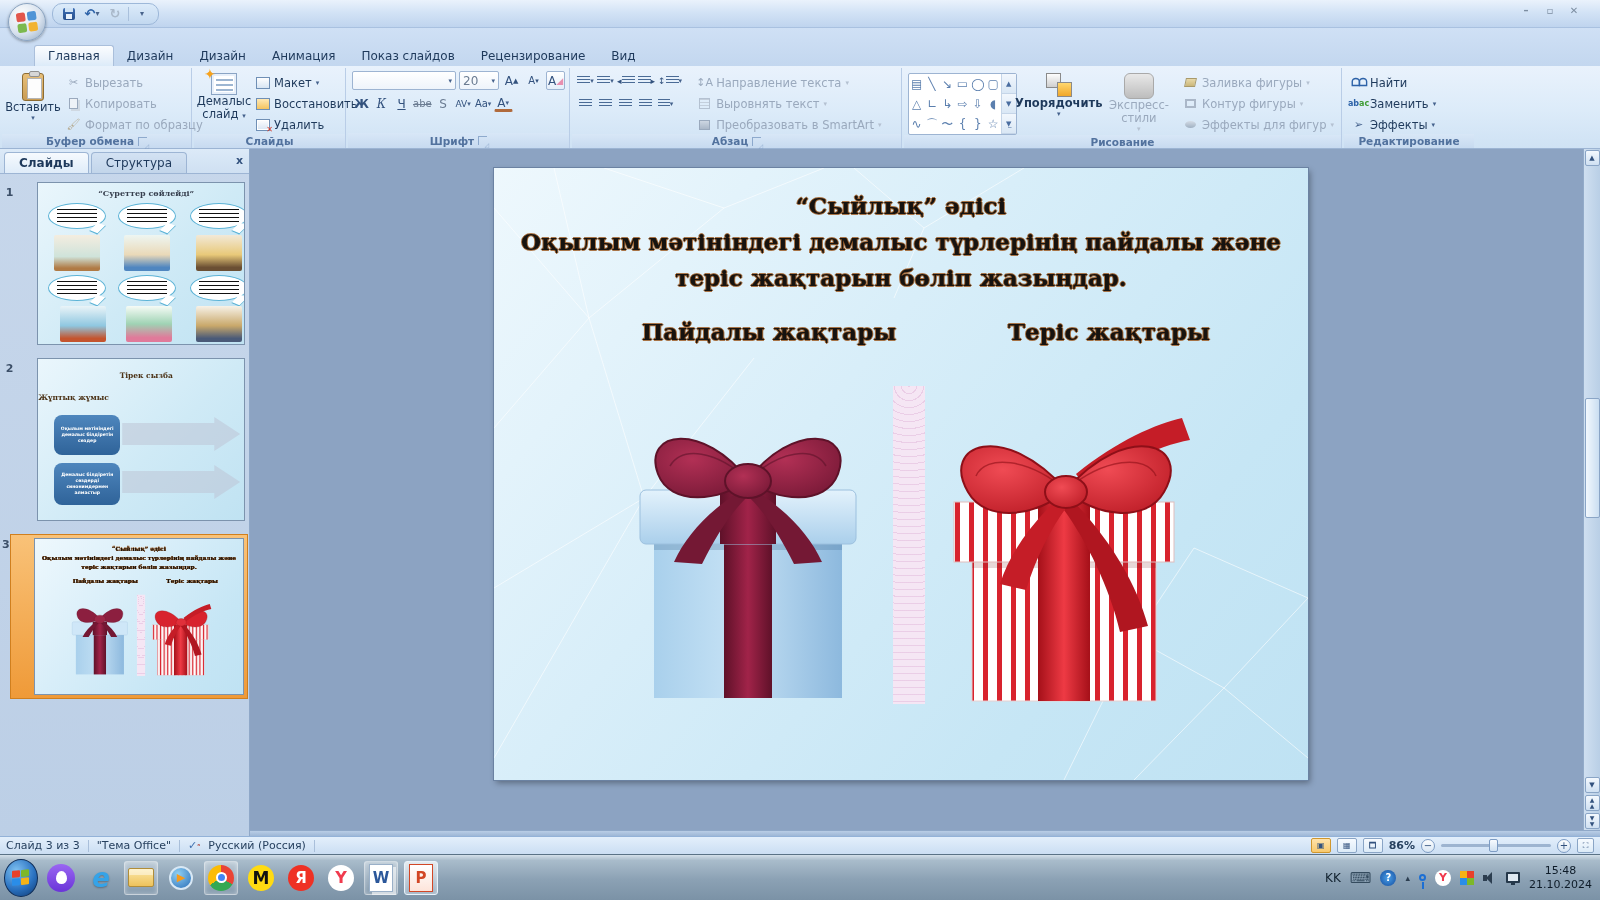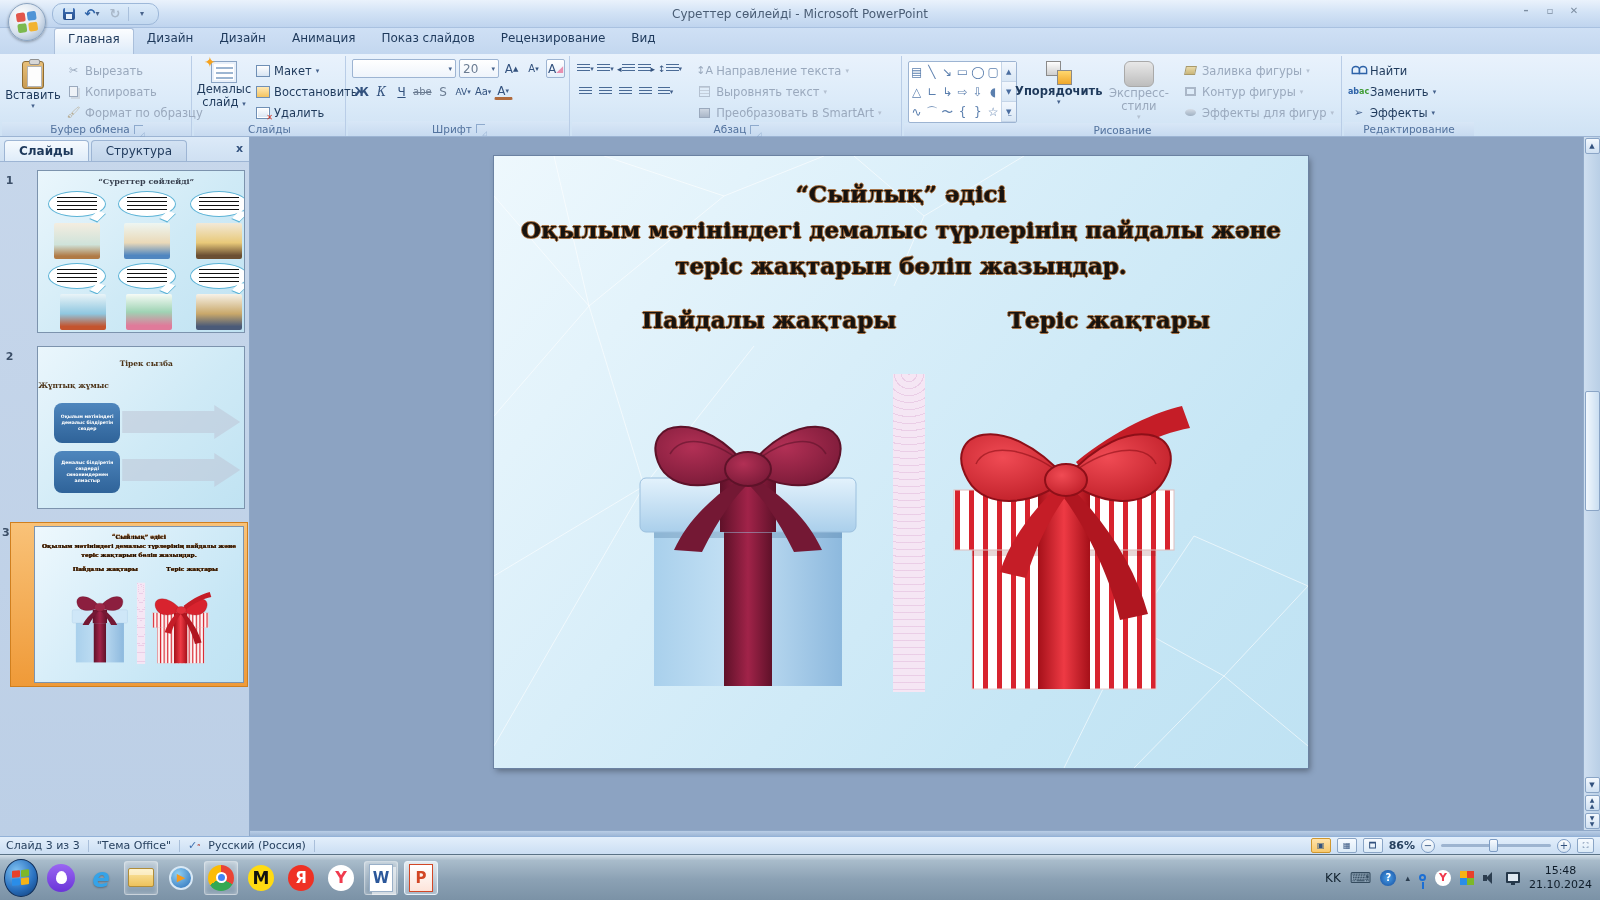--- a/index.html
+++ b/index.html
@@ -25,33 +25,33 @@
   .undo-g { color:#2d62a8; font-weight:bold; font-size:13px; }
   .redo-g { color:#a9b8c9; font-weight:bold; font-size:13px; }
   .qat-sep { width:1px; height:14px; background:#a9c0dc; }
   .qat-dd { font-size:8px; color:#49648c; }
   .title-text { position:absolute; left:0; right:0; text-align:center; font-size:12px; color:#4a5d75; }
   .win-controls { position:absolute; right:18px; top:4px; display:flex; gap:8px; z-index:5; }
   .win-controls .wbtn { width:16px; height:13px; display:flex; align-items:center; justify-content:center;
     color:#7c8da1; font-size:10px; font-weight:bold; }
 
   
-  .ribbon-tabs { height:26px; background:linear-gradient(#cfe0f5,#c3d7ef); display:flex; 
-    padding-left:54px; flex:none; }
+  .ribbon-tabs { height:38px; background:linear-gradient(#cfe0f5,#c3d7ef); display:flex; align-items:flex-end;
+    padding-left:34px; flex:none; }
   .rtab { padding:3px 13px 3px; font-size:12px; color:#1e395b; border-radius:3px 3px 0 0; }
   .rtab.active { background:linear-gradient(#fbfdff,#eaf2fb 60%,#dcebf9); border:1px solid #aabfdb; border-bottom:none;
     font-weight:normal; }
 
   
   .ribbon { height:83px; background:linear-gradient(#e9f2fc,#dcebf9 55%,#cfe2f4); border-bottom:1px solid #9cb4d3;
     display:flex; padding:2px 2px 0 2px; gap:2px; flex:none; }
   .rgroup { border-right:1px solid #b9cde7; display:flex; flex-direction:column; position:relative; flex:none; }
   .rgroup-body { flex:1; display:flex; padding:3px 4px 0 4px; gap:3px; }
   .rgroup-label { height:15px; text-align:center; font-size:10.5px; color:#52729e;
-    background:linear-gradient(#d8e7f7,#c7daf0); display:flex; align-items:center; justify-content:center; gap:4px; }
+    background:linear-gradient(#d8e7f7,#c7daf0); display:flex; align-items:center; justify-content:center; gap:4px;font-weight:bold; }
   .dlg { width:9px; height:9px; border-left:1px solid #7d9cc4; border-top:1px solid #7d9cc4; position:relative; opacity:.8; }
   .dlg:after { content:"◿"; position:absolute; right:-2px; bottom:-3px; font-size:6px; color:#7d9cc4; }
   .bigbtn { width:54px; display:flex; flex-direction:column; align-items:center; justify-content:flex-start;
     padding-top:2px; border-radius:3px; font-size:11.5px; text-align:center; line-height:1.15; }
   .smallrows { display:flex; flex-direction:column; justify-content:flex-start; gap:2px; padding-top:2px; }
   .srow { display:flex; align-items:center; gap:4px; height:19px; padding:0 3px; border-radius:2px; font-size:11.5px; white-space:nowrap; }
   .disabled { color:#9aa9bd; }
   .ico { width:15px; height:15px; flex:none; display:flex; align-items:center; justify-content:center; font-size:11px; }
   .clipboard-ico { width:22px; height:28px; background:linear-gradient(#e8c07a,#c99b52); border:1px solid #8d6c33; border-radius:3px; position:relative; }
   .clipboard-ico:before { content:""; position:absolute; left:4px; top:4px; width:13px; height:19px; background:#fdfdfd; border:1px solid #b4b4b4; }
@@ -224,21 +224,20 @@
           <span class="qat-dd">▾</span>
         </div>
       <div class="qbtn">
           <span class="redo-g">↻</span>
         </div>
       <span class="qat-sep"></span>
       <div class="qbtn">
           <span class="qat-dd">▾</span>
         </div>
     </div>
-    <div class="title-text">Суреттер сөйлейді - Microsoft PowerPoint</div>
     <div class="win-controls">
       <span class="wbtn">–</span>
       <span class="wbtn">▫</span>
       <span class="wbtn">✕</span>
     </div>
   </div>
 
   <div class="ribbon-tabs">
     <div class="rtab active">Главная</div>
     <div class="rtab">Дизайн</div>

